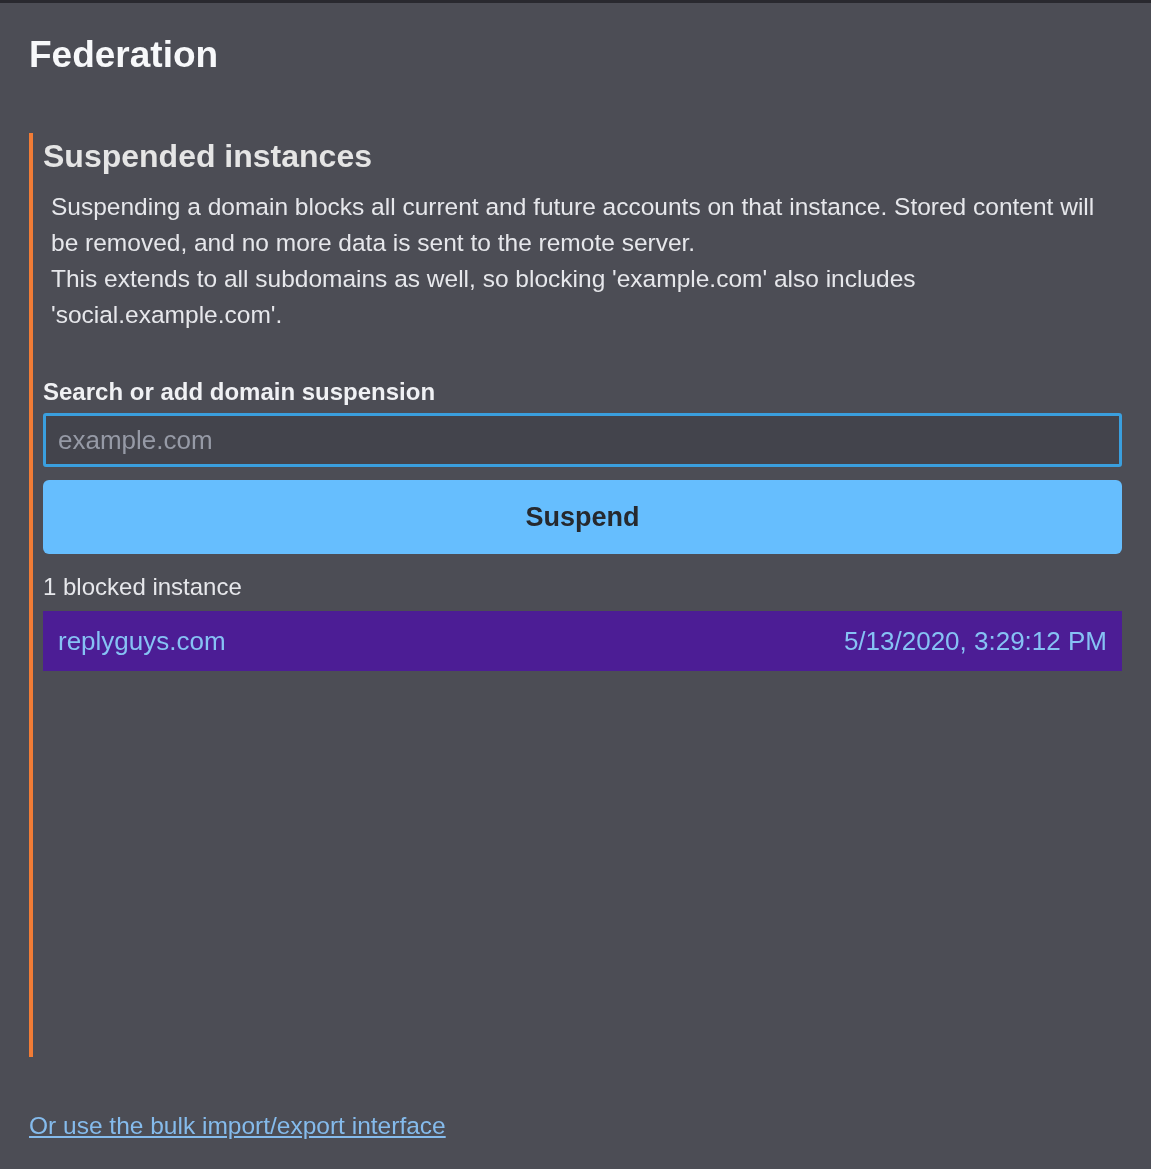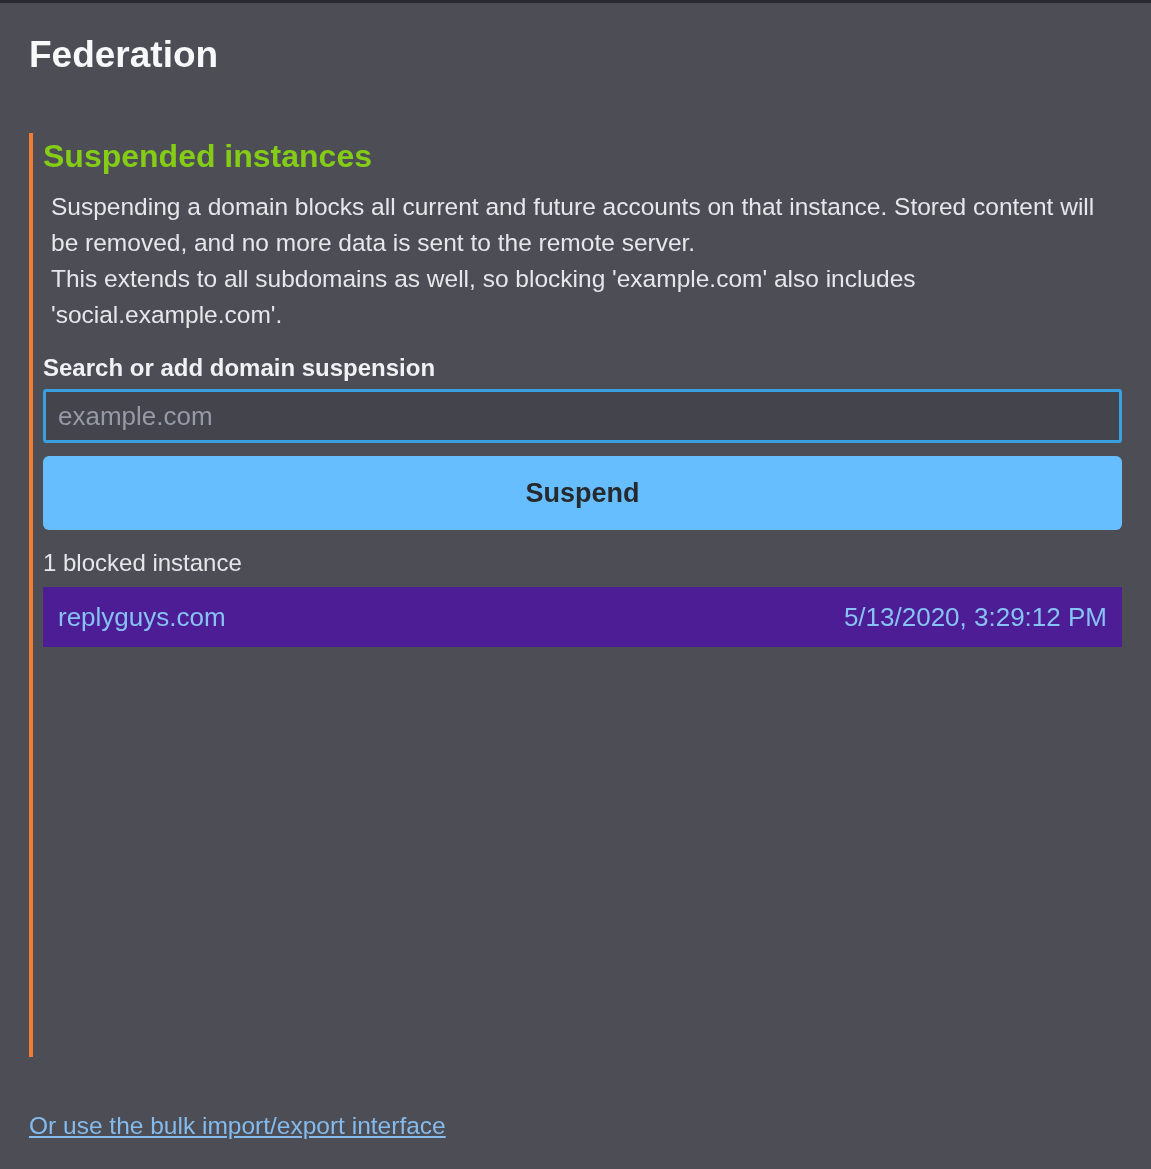--- a/index.html
+++ b/index.html
@@ -38,32 +38,32 @@
     margin-top: 56px;
     border-left: 4px solid #f17c36;
     padding: 2px 0 0 10px;
     min-height: 924px;
   }
   .section-title {
     margin: 0;
     font-size: 32px;
     line-height: 42px;
     font-weight: bold;
-    color: #84cc16;
+    color: #e5e5e5;
   }
   .section-desc {
     margin: 12px 0 0 8px;
     font-size: 24.5px;
     line-height: 36px;
     color: #e6e7eb;
     max-width: 1079px;
   }
   .field-label {
     display: block;
-    margin-top: 20px;
+    margin-top: 44px;
     font-size: 24px;
     line-height: 30px;
     font-weight: bold;
     color: #f0f1f4;
   }
   .domain-input {
     display: block;
     box-sizing: border-box;
     width: 100%;
     height: 54px;

